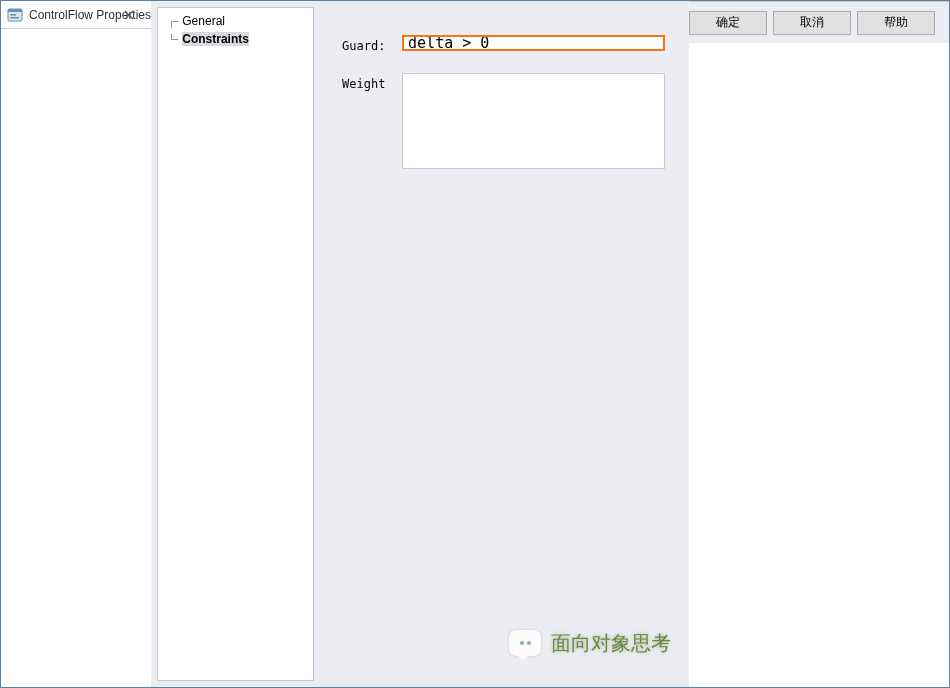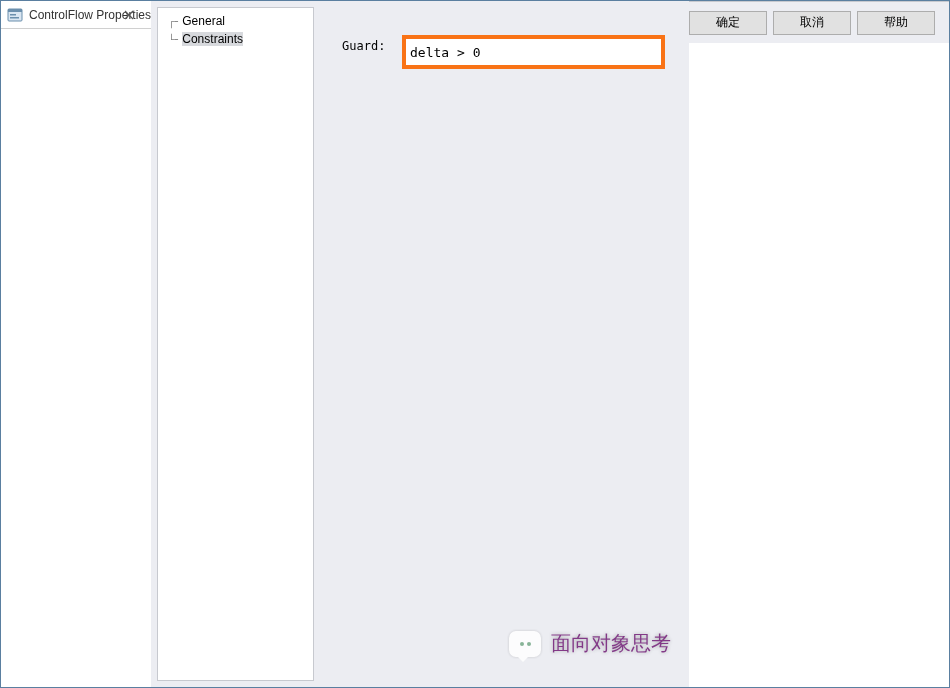--- a/index.html
+++ b/index.html
@@ -68,20 +68,21 @@
   .tree-dots {
     color: #808080;
     letter-spacing: 0;
     font-family: "Courier New", monospace;
     font-size: 11px;
     margin-right: 1px;
   }
   .tree-label { }
   .tree-item.selected .tree-label {
     background: #d7d9dd;
+    font-weight: bold;
   }
 
   
   .form-panel {
     flex: 1;
     padding: 14px 24px 0 28px;
   }
   .form-row {
     display: flex;
     align-items: flex-start;
@@ -90,25 +91,25 @@
   }
   .form-label {
     width: 60px;
     font-family: "SimSun", "NSimSun", monospace;
     font-size: 12px;
     color: #000;
     padding-top: 4px;
   }
   .input-guard {
     flex: 1;
-    height: 34px;
-    border: 4px solid #f97316;
+    height: 16px;
+    border: 2px solid #f97316;
     background: #ffffff;
     font-family: "SimSun", "NSimSun", monospace;
-    font-size: 13px;
+    font-size: 15px;
     padding: 0 4px;
     outline: none;
   }
   .textarea-weight {
     flex: 1;
     height: 96px;
     border: 1px solid #c7c9cf;
     background: #ffffff;
     font-family: "SimSun", "NSimSun", monospace;
     font-size: 13px;
@@ -134,22 +135,22 @@
     border: 1px solid #adadad;
     font-size: 12px;
     display: flex; align-items: center; justify-content: center;
     cursor: default;
   }
 
   
   .watermark {
     position: absolute;
     right: 18px; bottom: 30px;
-    display: flex; align-items: flex-end;
-    color: #701a75;
+    display: flex; align-items: flex-start;
+    color: #4d7c0f;
     font-size: 20px;
     font-weight: 500;
     pointer-events: none;
     text-shadow: 0 0 4px rgba(0,0,0,.35);
     opacity: .85;
   }
   .wm-bubble {
     width: 32px; height: 26px;
     border-radius: 7px;
     background: #ffffff;
@@ -204,20 +205,24 @@
         <span class="tree-dots">└╴</span>
         <span class="tree-label">Constraints</span>
       </div>
     </div>
 
     <div class="form-panel">
       <div class="form-row">
         <div class="form-label">Guard:</div>
         <input class="input-guard" type="text" value="delta &gt; 0" style="">
       </div>
+      <div class="form-row">
+        <div class="form-label">Weight</div>
+        <textarea class="textarea-weight" style=""></textarea>
+      </div>
     </div>
 
     <div class="watermark">
       <span class="wm-bubble">
         <span class="wm-dot"></span>
           <span class="wm-dot"></span>
       </span>
       <span>面向对象思考</span>
     </div>
   </div>

